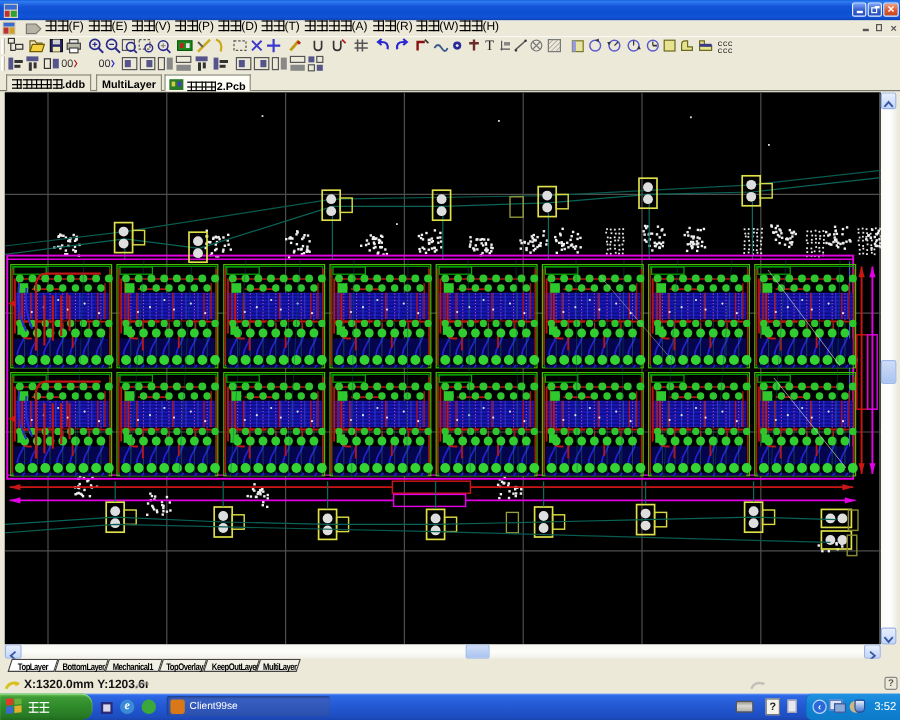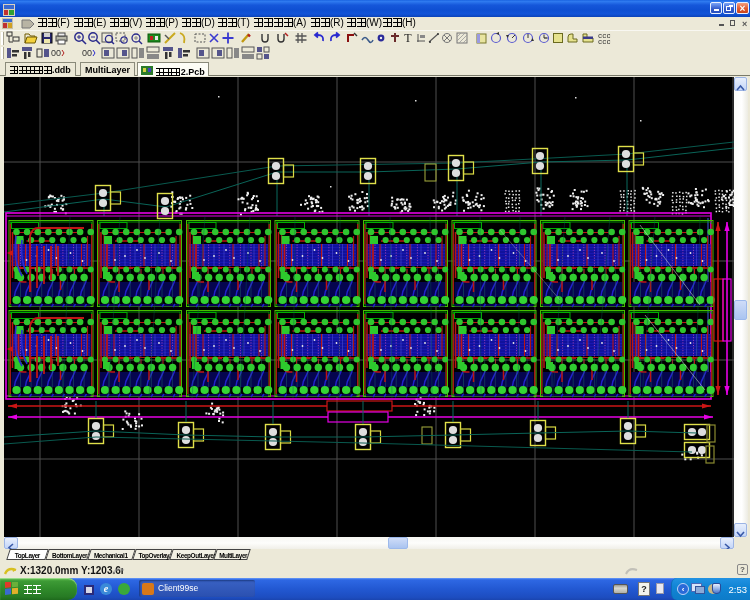--- a/index.html
+++ b/index.html
@@ -19,21 +19,21 @@
 .sbtn{position:absolute;background:linear-gradient(180deg,#e8effc,#c4d6f8);border:1px solid #9cb4e4;border-radius:2px;color:#2a4a98;text-align:center;font-weight:bold}
 .sthumb{position:absolute;background:linear-gradient(180deg,#cfdcf8,#aac4f0);border:1px solid #9db9eb;border-radius:2px}
 #layertabs{position:absolute;left:0px;top:549px;width:750px;height:12px;background:#ece9d8;font:8px "Liberation Sans";overflow:hidden}
 .ltab{position:absolute;top:0px;height:11px;border:1px solid #444;background:#f2f0e4;padding:1px 0 0 0;transform:skewX(-18deg);white-space:nowrap;text-align:center}
 .ltx{display:inline-block;transform:skewX(18deg) scaleX(0.8);transform-origin:center;font-weight:bold;font-size:8px;color:#000;letter-spacing:-0.5px}
 #statusbar{position:absolute;left:0;top:561px;width:750px;height:17px;background:#ece9d8;font:bold 10px "Liberation Sans";color:#111}
 #taskbar{position:absolute;left:0;top:578px;width:750px;height:22px;background:linear-gradient(180deg,#3f82f0 0%,#2663e0 12%,#1f56cf 55%,#1c4fc0 78%,#15railway 100%);}
 #taskbar{background:linear-gradient(180deg,#6a9cf8 0%,#2e68e4 8%,#2258d2 50%,#1d4dc0 88%,#1a45b0 100%)}
 #startbtn{position:absolute;left:0;top:0;width:77px;height:22px;background:linear-gradient(180deg,#5fbf4f 0%,#3d9a35 15%,#2f8a2a 50%,#277a24 85%,#1e6a1c 100%);border-radius:0 9px 9px 0;box-shadow:inset 0 1px 1px #9fdf8f}
 #qlaunch{position:absolute;left:80px;top:2px;height:18px}
-#taskbtn{position:absolute;left:139px;top:2px;width:116px;height:17px;background:linear-gradient(180deg,#3a62c4,#2a50b0);border-radius:2px;box-shadow:inset 1px 1px 2px #1a3a80;color:#fff;font:8.5px 'Liberation Sans';line-height:17px}
+#taskbtn{position:absolute;left:139px;top:2px;width:136px;height:17px;background:linear-gradient(180deg,#3a62c4,#2a50b0);border-radius:2px;box-shadow:inset 1px 1px 2px #1a3a80;color:#fff;font:8.5px 'Liberation Sans';line-height:17px}
 #tray{position:absolute;right:0;top:0;width:79px;height:22px;background:linear-gradient(180deg,#2292e2 0%,#1185d5 40%,#0d7bc8 100%);border-left:1px solid #0d6eb8;border-radius:6px 0 0 6px}
 .g{display:inline-block;width:9px;height:9px;margin:0 0.5px;vertical-align:-1px;background:
  linear-gradient(#000,#000) 0 0/9px 1.2px no-repeat,
  linear-gradient(#000,#000) 0 4px/9px 1.2px no-repeat,
  linear-gradient(#000,#000) 0 8px/9px 1.2px no-repeat,
  linear-gradient(#000,#000) 4px 0/1.2px 9px no-repeat,
  linear-gradient(#000,#000) 8px 0/1.2px 9px no-repeat}
 .gs{display:inline-block;width:8px;height:8px;margin:0 0.2px;vertical-align:-1px;background:
  linear-gradient(#000,#000) 0 0/8px 1.1px no-repeat,
  linear-gradient(#000,#000) 0 3.5px/8px 1.1px no-repeat,
@@ -1283,17 +1283,17 @@
  <div id="taskbtn">
   <div style="position:absolute;left:3px;top:3px;width:12px;height:12px;background:#d87818;border-radius:2px"></div>
   <span style="margin-left:19px">Client99se</span>
  </div>
  <div id="tray">
   <div style="position:absolute;left:5px;top:5px;width:12px;height:12px;border-radius:6px;background:#2a6ad8;border:1px solid #bcd4f8;color:#fff;font:bold 8px Liberation Sans;text-align:center;line-height:11px">‹</div>
   <div style="position:absolute;left:19px;top:5px;width:11px;height:9px;background:#d8e4f8;border:1px solid #4a6ab8"></div>
   <div style="position:absolute;left:23px;top:8px;width:10px;height:8px;background:#8aaad8;border:1px solid #33549a"></div>
   <div style="position:absolute;left:36px;top:6px;width:10px;height:10px;border-radius:5px;background:#c8b888"></div>
   <div style="position:absolute;left:40px;top:5px;width:9px;height:11px;background:linear-gradient(180deg,#e8f0ff,#4a7ad0);border-radius:2px 2px 4px 4px;border:1px solid #2a4a98"></div>
-  <div style="position:absolute;right:3px;top:6px;color:#fff;font:9.5px Liberation Sans">2:53</div>
+  <div style="position:absolute;right:3px;top:6px;color:#fff;font:9.5px Liberation Sans">3:52</div>
  </div>
  <div style="position:absolute;left:613px;top:6px;width:15px;height:10px;background:linear-gradient(180deg,#9a9a92,#d8d8d0 40%,#b0b0a8);border:1px solid #555;border-radius:2px"></div>
  <div style="position:absolute;left:638px;top:4px;width:12px;height:14px;background:#f4f4ec;border:1px solid #777;color:#222;font:bold 9px Liberation Sans;text-align:center;line-height:13px">?</div>
  <div style="position:absolute;left:656px;top:5px;width:8px;height:11px;background:#e8e8f0;border:1px solid #99a"></div>
 </div>
 </body></html>

